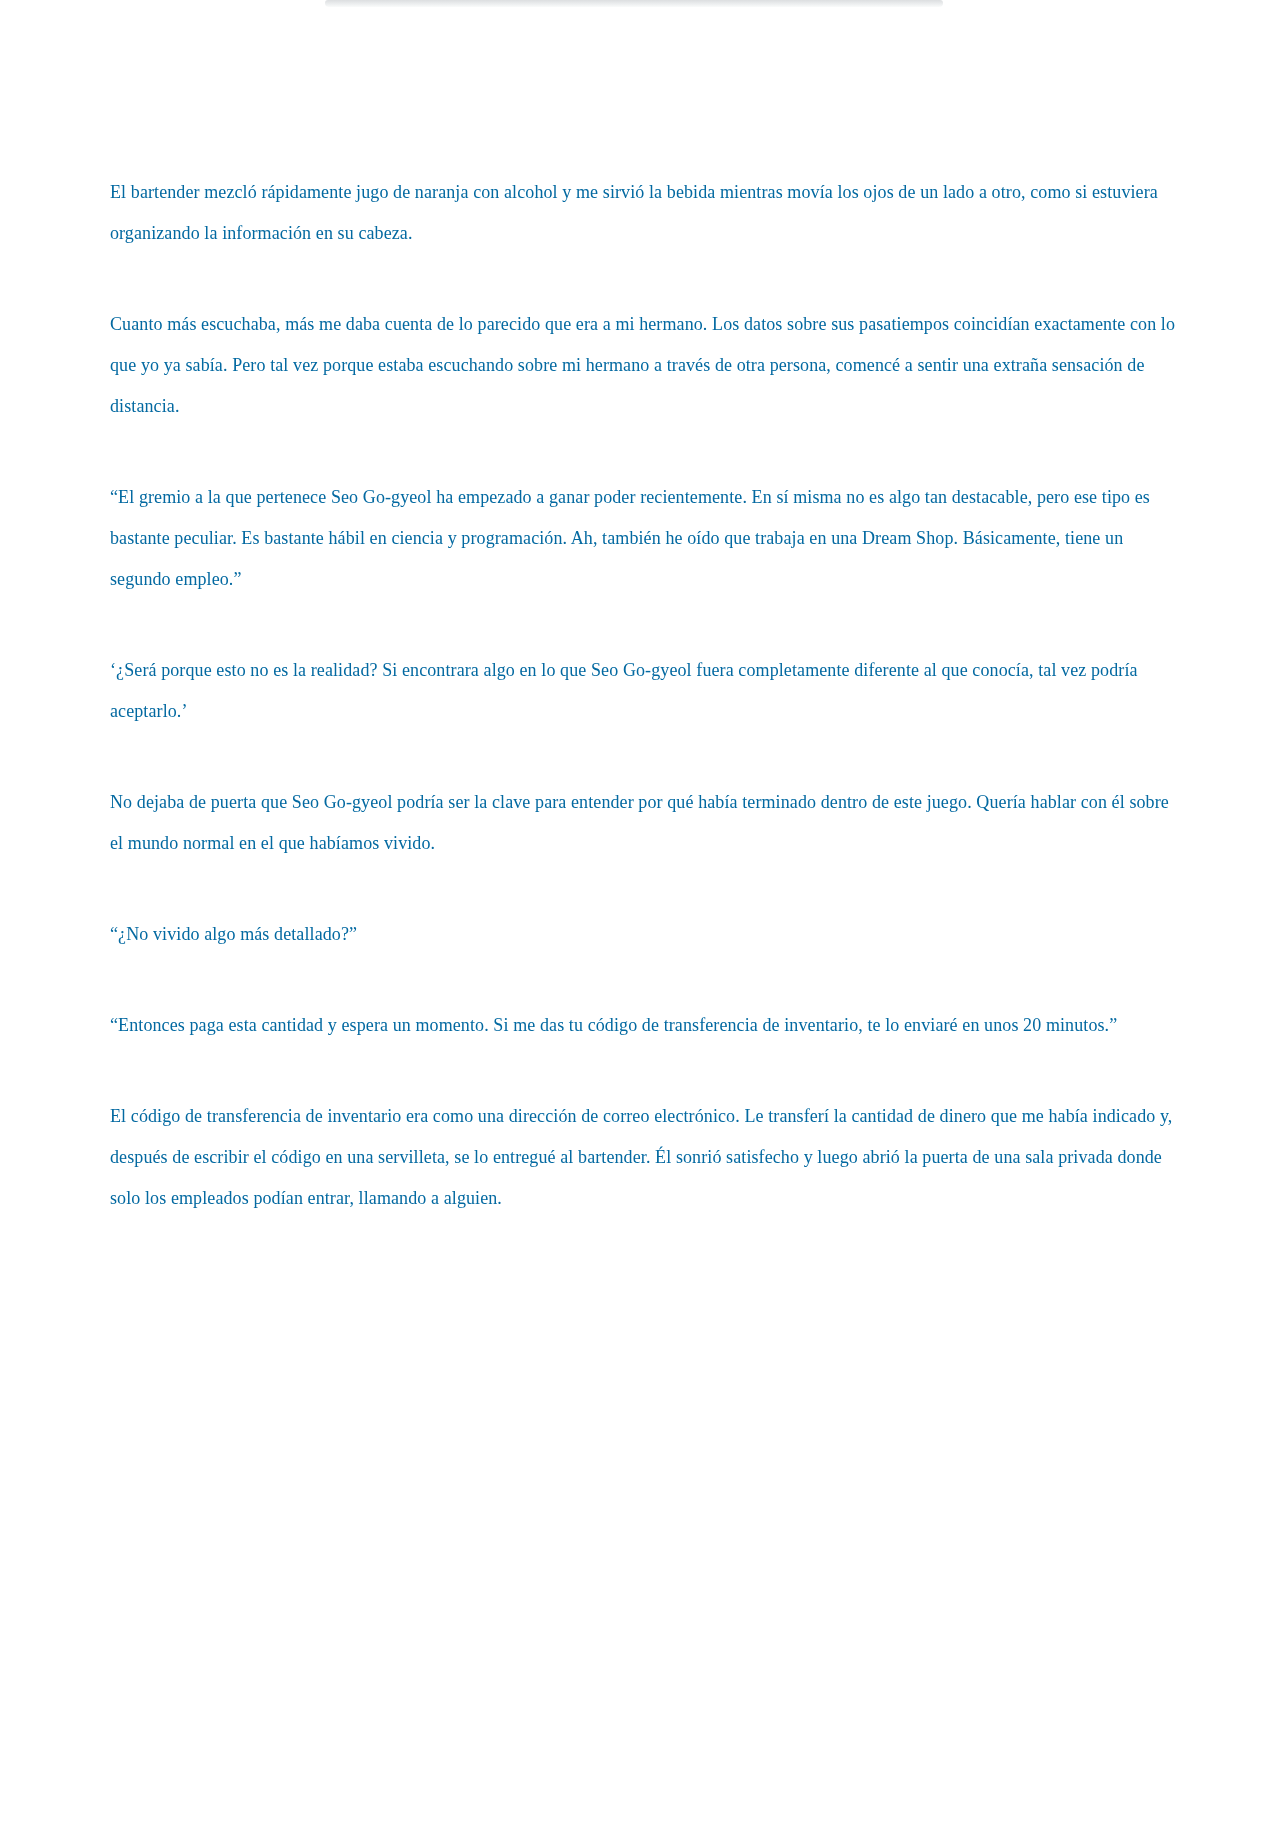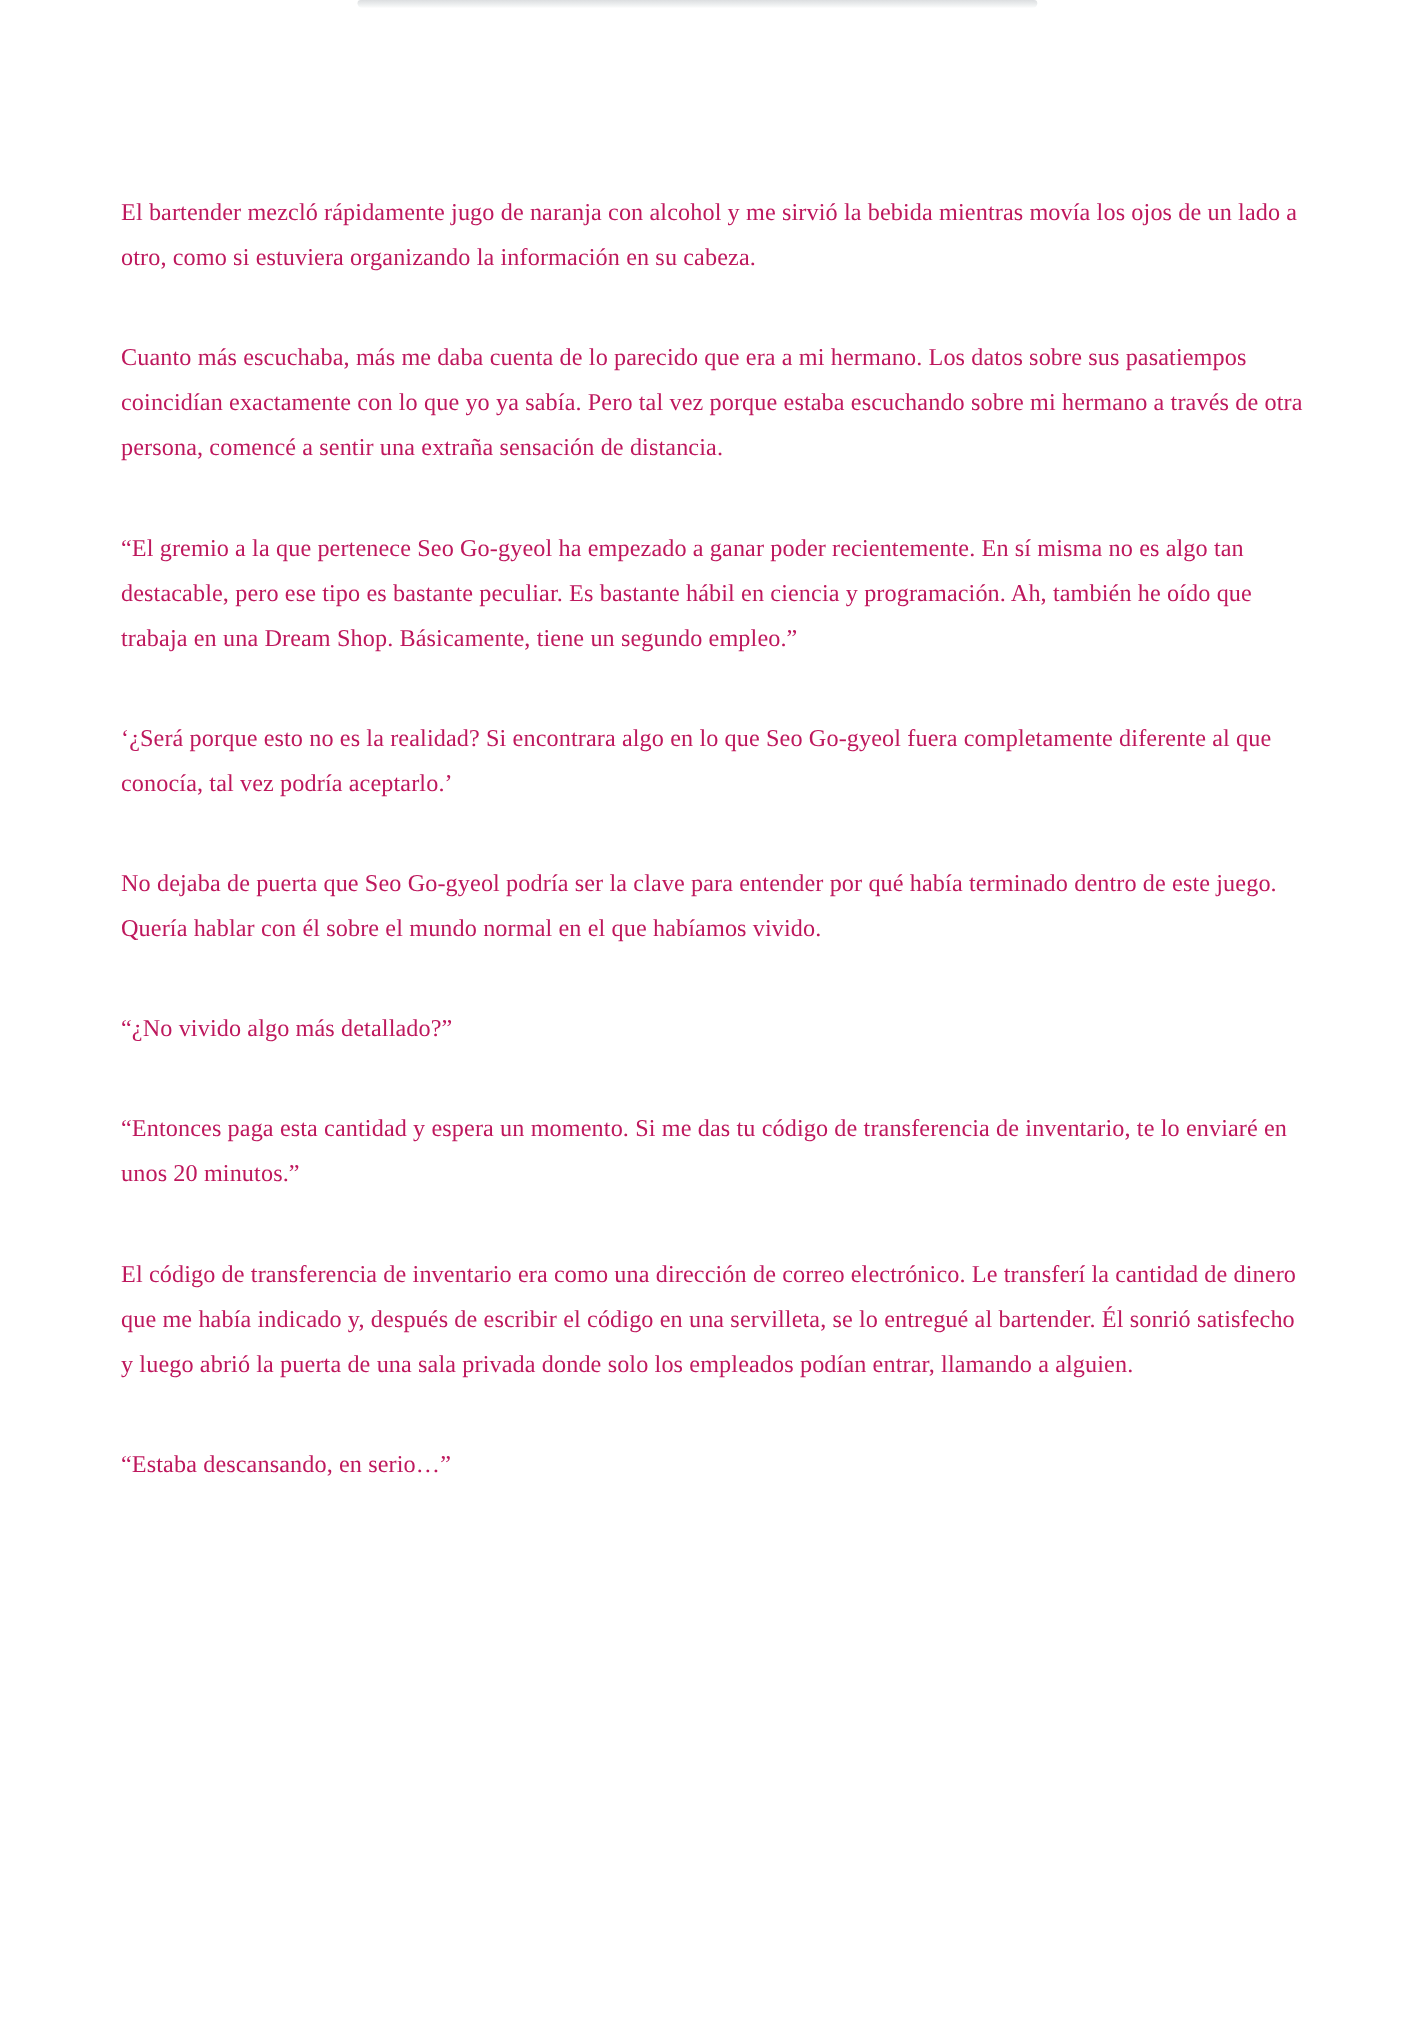--- a/index.html
+++ b/index.html
@@ -28,35 +28,34 @@
       position: absolute;
       top: 0;
       left: 0;
       width: 1280px;
       box-sizing: border-box;
       padding: 172px 95px 0 110px;
     }
     .content p {
       margin: 0 0 50px 0;
       max-width: 1078px;
-      font-size: 22px;
+      font-size: 18px;
       line-height: 41px;
       letter-spacing: 0.1px;
       text-align: left;
-      color: #be185d;
+      color: #0369a1;
     }
   </style>
 </head>
 <body>
 
 <div class="toolbar-edge"></div>
 
 <div class="content">
   <p>El bartender mezcló rápidamente jugo de naranja con alcohol y me sirvió la bebida mientras movía los ojos de un lado a otro, como si estuviera organizando la información en su cabeza.</p>
   <p>Cuanto más escuchaba, más me daba cuenta de lo parecido que era a mi hermano. Los datos sobre sus pasatiempos coincidían exactamente con lo que yo ya sabía. Pero tal vez porque estaba escuchando sobre mi hermano a través de otra persona, comencé a sentir una extraña sensación de distancia.</p>
   <p>“El gremio a la que pertenece Seo Go-gyeol ha empezado a ganar poder recientemente. En sí misma no es algo tan destacable, pero ese tipo es bastante peculiar. Es bastante hábil en ciencia y programación. Ah, también he oído que trabaja en una Dream Shop. Básicamente, tiene un segundo empleo.”</p>
   <p>‘¿Será porque esto no es la realidad? Si encontrara algo en lo que Seo Go-gyeol fuera completamente diferente al que conocía, tal vez podría aceptarlo.’</p>
   <p>No dejaba de puerta que Seo Go-gyeol podría ser la clave para entender por qué había terminado dentro de este juego. Quería hablar con él sobre el mundo normal en el que habíamos vivido.</p>
   <p>“¿No vivido algo más detallado?”</p>
   <p>“Entonces paga esta cantidad y espera un momento. Si me das tu código de transferencia de inventario, te lo enviaré en unos 20 minutos.”</p>
   <p>El código de transferencia de inventario era como una dirección de correo electrónico. Le transferí la cantidad de dinero que me había indicado y, después de escribir el código en una servilleta, se lo entregué al bartender. Él sonrió satisfecho y luego abrió la puerta de una sala privada donde solo los empleados podían entrar, llamando a alguien.</p>
-  <p>“Estaba descansando, en serio…”</p>
 </div>
 
 </body></html>

